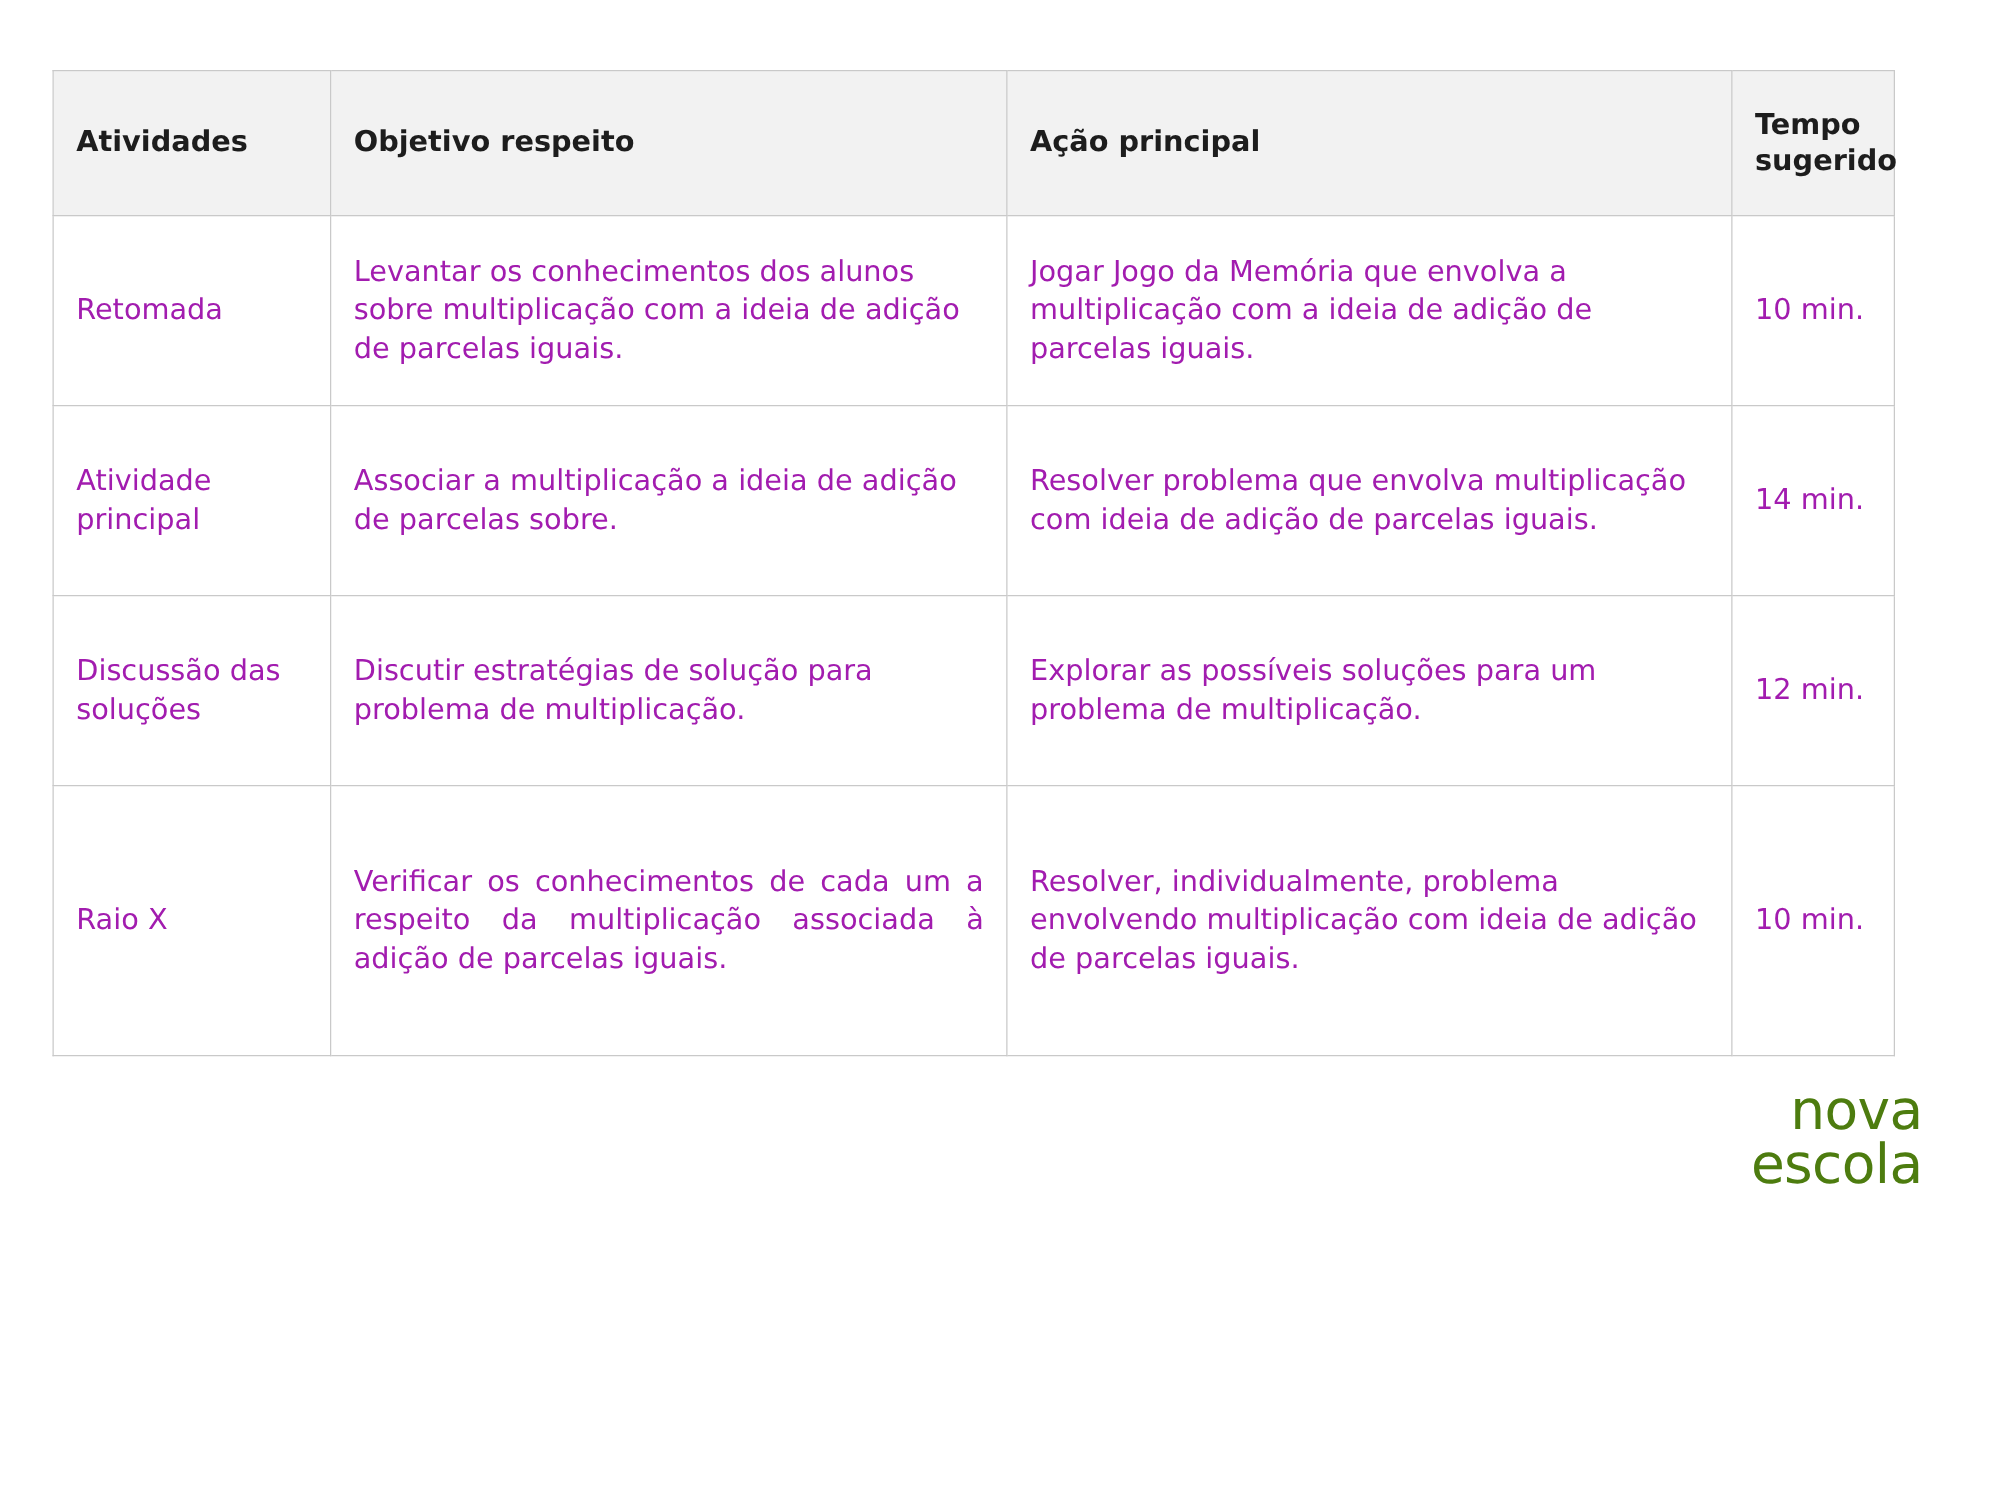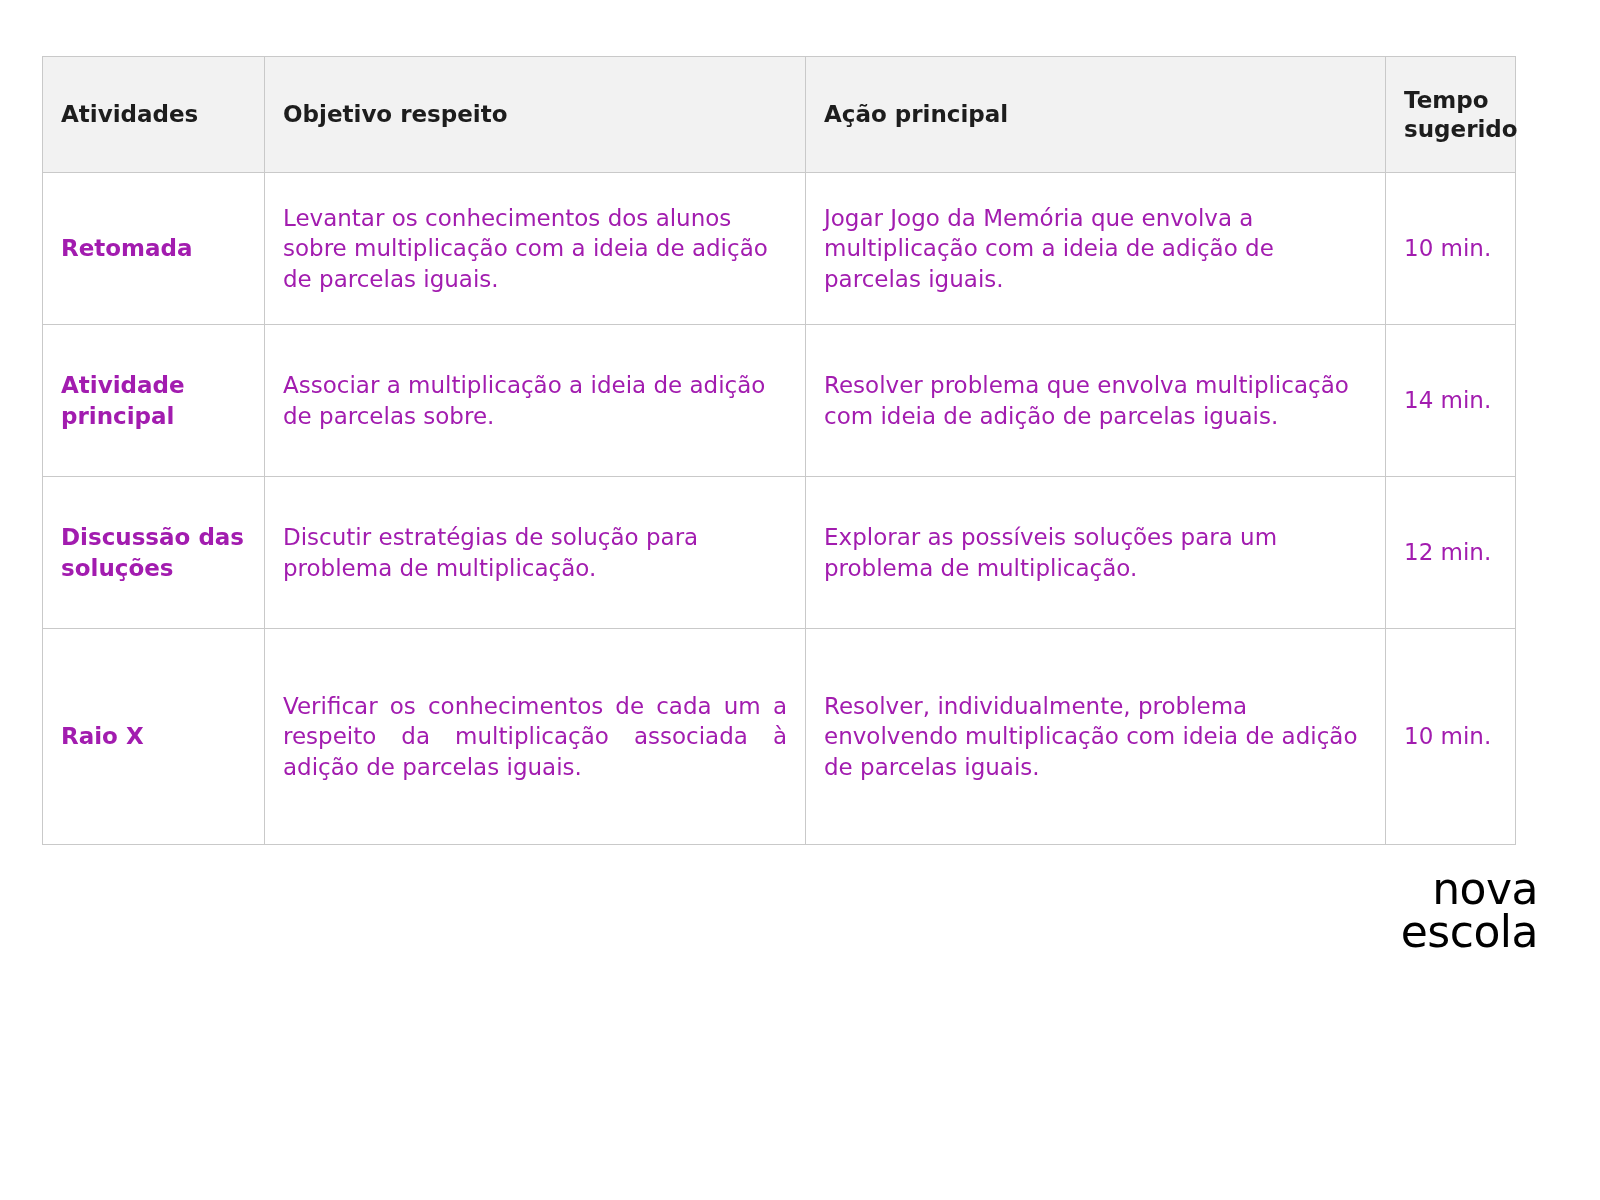--- a/index.html
+++ b/index.html
@@ -59,33 +59,33 @@
 
   tbody td {
     font-size: 23px;
     line-height: 1.33;
     color: #a21caf;
   }
 
   tbody tr { height: 152px; }
   tbody tr.row-raio { height: 216px; }
 
-  td.col-atividade { font-size: 23px; font-weight: bold; }
+  td.col-atividade { font-size: 23px; }
   td.col-objetivo  { }
   td.col-acao      { }
   td.col-tempo     { }
 
   .just { text-align: justify; }
 
   .logo {
     position: absolute;
     right: 62px;
     bottom: 80px;
     text-align: right;
-    color: #000000;
+    color: #4d7c0f;
     font-size: 44px;
     line-height: 0.98;
     font-family: "DejaVu Sans", sans-serif;
     letter-spacing: -0.5px;
     user-select: none;
   }
   .logo .l1 { display: block; }
   .logo .l2 { display: block; margin-left: 28px; }
 </style>
 </head>

